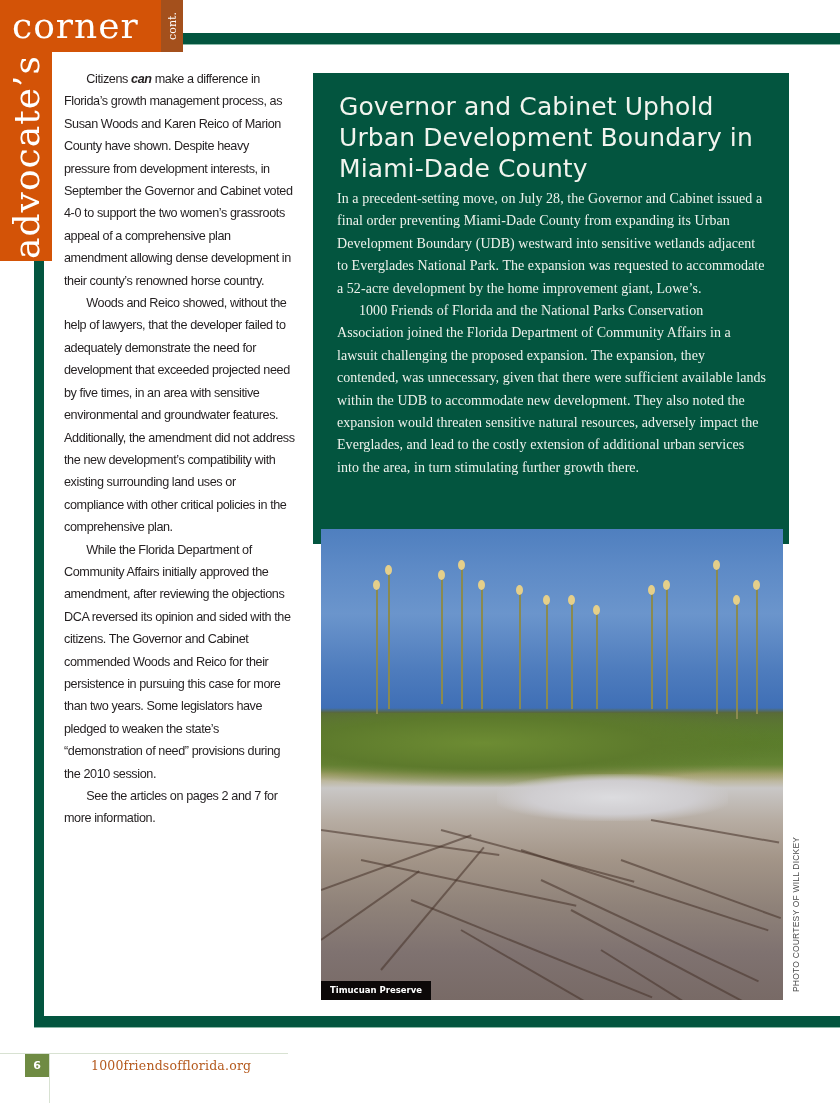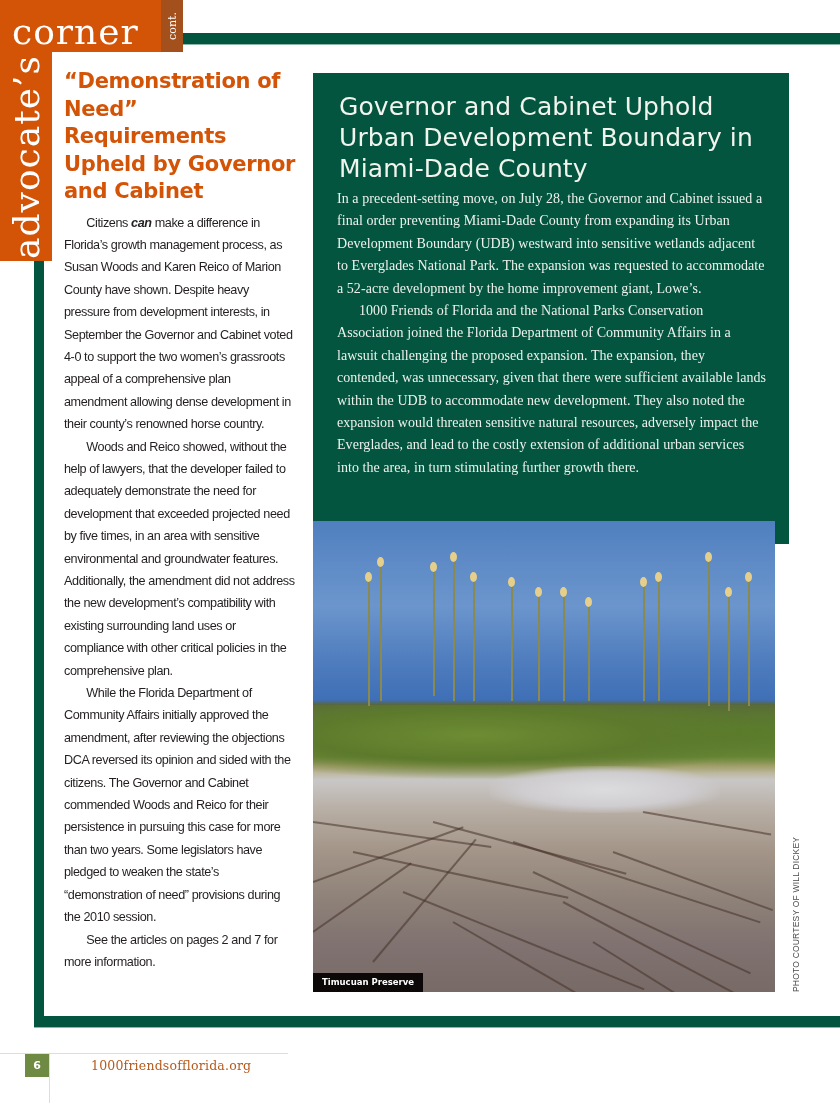--- a/index.html
+++ b/index.html
@@ -8,21 +8,21 @@
     background: #ffffff;
     font-family: "Liberation Sans", sans-serif;
   }
   
   .frame-top { position: absolute; left: 183px; top: 33px; width: 657px; height: 11px; background: #03553f; border-bottom: 1px solid #8ab9a8; }
   .frame-left { position: absolute; left: 34px; top: 90px; width: 10px; height: 937px; background: #03553f; }
   .frame-bottom { position: absolute; left: 34px; top: 1016px; width: 806px; height: 11px; background: #03553f; border-bottom: 1px solid #8ab9a8; }
 
   
   .tag-corner { position: absolute; left: 0; top: 0; width: 161px; height: 52px; background: #d35307; }
-  .tag-corner span { position: absolute; left: 12px; top: 4px; color: #fff; font-family: "DejaVu Serif", serif; font-size: 36px; letter-spacing: 1px; line-height: 44px; margin-top: 6px; }
+  .tag-corner span { position: absolute; left: 12px; top: 4px; color: #fff; font-family: "DejaVu Serif", serif; font-size: 36px; letter-spacing: 1px; line-height: 44px; }
   .tag-cont { position: absolute; left: 161px; top: 0; width: 22px; height: 52px; background: #a4501c; }
   .tag-cont span { position: absolute; left: 50%; top: 50%; transform: translate(-50%,-50%) rotate(-90deg); color: #fff; font-family: "DejaVu Serif", serif; font-size: 11px; white-space: nowrap; }
   .tag-advocates { position: absolute; left: 0; top: 52px; width: 52px; height: 209px; background: #d35307; }
   .tag-advocates span { position: absolute; left: 50%; top: 50%; transform: translate(-50%,-50%) rotate(-90deg); color: #fff; font-family: "DejaVu Serif", serif; font-size: 36px; letter-spacing: 1px; white-space: nowrap; }
 
   
   .left-article { position: absolute; left: 64px; top: 68px; width: 232px; }
   .left-title { margin: 0 0 6px 0; color: #d35307; font-family: "DejaVu Sans", sans-serif; font-weight: bold; font-size: 21px; line-height: 27.5px; letter-spacing: -0.3px; }
   .left-body p { margin: 0; font-family: "Liberation Sans", sans-serif; font-size: 13.6px; line-height: 22.4px; color: #231f20; text-indent: 24px; letter-spacing: -0.45px; transform: scaleX(0.93); transform-origin: left; width: 250px; }
   .left-body p.first .em { font-weight: bold; font-style: italic; }
@@ -70,38 +70,37 @@
   <span>corner</span>
 </div>
 <div class="tag-cont">
   <span>cont.</span>
 </div>
 <div class="tag-advocates">
   <span>advocate’s</span>
 </div>
 
 <article class="left-article">
-  <h2 class="left-title">“Demonstration of Need” Requirements Upheld by Governor and Cabinet</h2>
   <div class="left-body">
     <p class="first"><span>Citizens </span><span class="em">can</span><span> make a difference in Florida’s growth management process, as Susan Woods and Karen Reico of Marion County have shown. Despite heavy pressure from development interests, in September the Governor and Cabinet voted 4-0 to support the two women’s grassroots appeal of a comprehensive plan amendment allowing dense development in their county’s renowned horse country.</span></p>
     <p>Woods and Reico showed, without the help of lawyers, that the developer failed to adequately demonstrate the need for development that exceeded projected need by five times, in an area with sensitive environmental and groundwater features. Additionally, the amendment did not address the new development’s compatibility with existing surrounding land uses or compliance with other critical policies in the comprehensive plan.</p>
     <p>While the Florida Department of Community Affairs initially approved the amendment, after reviewing the objections DCA reversed its opinion and sided with the citizens. The Governor and Cabinet commended Woods and Reico for their persistence in pursuing this case for more than two years. Some legislators have pledged to weaken the state’s “demonstration of need” provisions during the 2010 session.</p>
     <p>See the articles on pages 2 and 7 for more information.</p>
   </div>
 </article>
 
 <section class="green-box">
   <h2 class="green-title">Governor and Cabinet Uphold Urban Development Boundary in Miami-Dade County</h2>
   <div class="green-body">
     <p>In a precedent-setting move, on July 28, the Governor and Cabinet issued a final order preventing Miami-Dade County from expanding its Urban Development Boundary (UDB) westward into sensitive wetlands adjacent to Everglades National Park. The expansion was requested to accommodate a 52-acre development by the home improvement giant, Lowe’s.</p>
     <p>1000 Friends of Florida and the National Parks Conservation Association joined the Florida Department of Community Affairs in a lawsuit challenging the proposed expansion. The expansion, they contended, was unnecessary, given that there were sufficient available lands within the UDB to accommodate new development. They also noted the expansion would threaten sensitive natural resources, adversely impact the Everglades, and lead to the costly extension of additional urban services into the area, in turn stimulating further growth there.</p>
   </div>
 </section>
 
-<figure class="photo" style="margin:0;" title="Sea oats and grasses on a rippled sand dune under a blue sky">
+<figure class="photo" style="margin:8px;" title="Sea oats and grasses on a rippled sand dune under a blue sky">
   <div class="dune"></div>
   <div class="sand-patch"></div>
   <div id="photo-marks">
       <div class="ripple" style="left: 0px; top: 300px; width: 180px; transform: rotate(8deg);"></div>
       <div class="ripple" style="left: 40px; top: 330px; width: 220px; transform: rotate(12deg);"></div>
       <div class="ripple" style="left: 120px; top: 300px; width: 200px; transform: rotate(15deg);"></div>
       <div class="ripple" style="left: 200px; top: 320px; width: 260px; transform: rotate(18deg);"></div>
       <div class="ripple" style="left: 0px; top: 360px; width: 160px; transform: rotate(-20deg);"></div>
       <div class="ripple" style="left: 90px; top: 370px; width: 260px; transform: rotate(22deg);"></div>
       <div class="ripple" style="left: 220px; top: 350px; width: 240px; transform: rotate(25deg);"></div>

